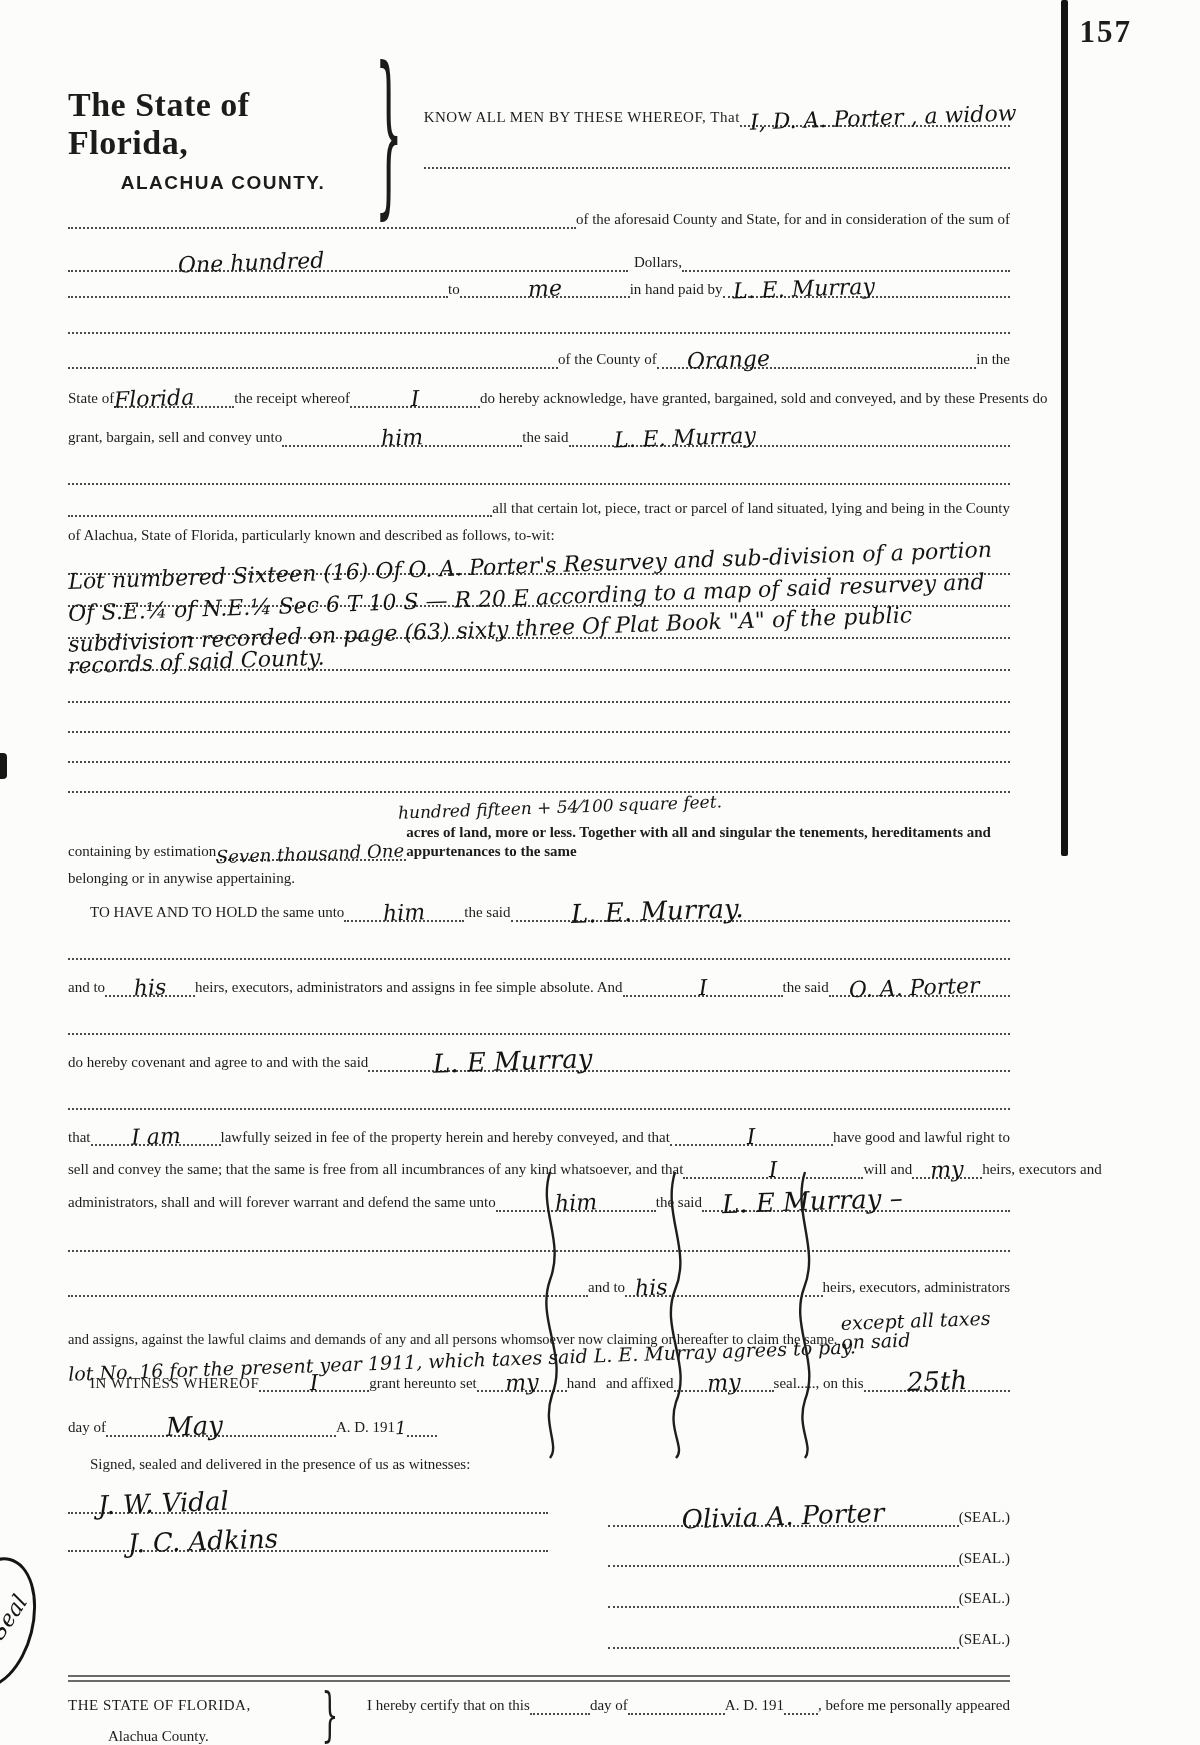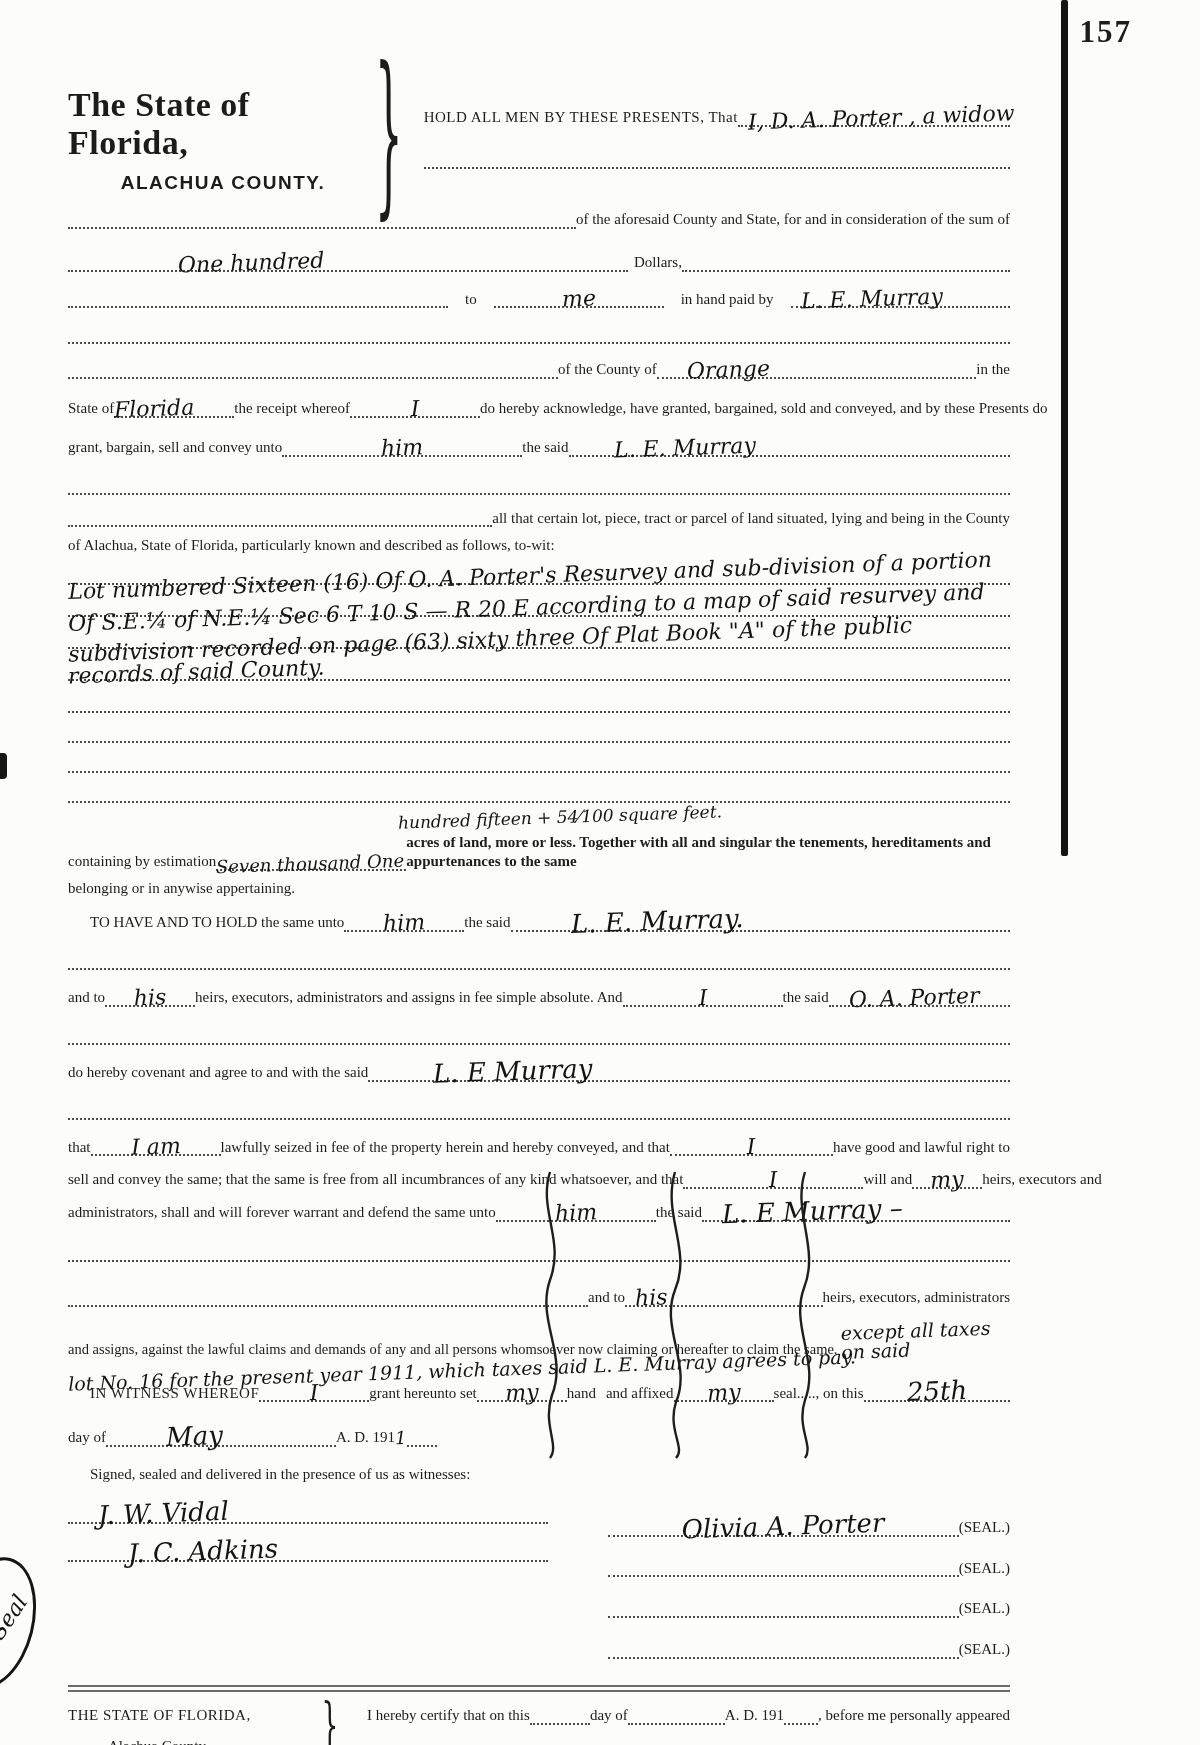--- a/index.html
+++ b/index.html
@@ -49,21 +49,21 @@
   <div class="content">
 
     <div class="row" style="margin-top:86px;align-items:flex-start;">
       <div style="width:310px;">
         <div class="masthead-title">The State of Florida,</div>
         <div class="masthead-county">ALACHUA COUNTY.</div>
       </div>
       <div class="brace" style="font-size:34px;transform:scale(1.3,5.2);margin:28px 24px 0 0;">}</div>
       <div style="flex:1;">
         <div class="row" style="margin-top:22px;">
-          <span class="p caps">HOLD ALL MEN BY THESE PRESENTS, That</span>
+          <span class="p caps">KNOW ALL MEN BY THESE WHEREOF, That</span>
           <span class="blank" style="flex:1;">
             <span class="hw med">I, D. A. Porter , a widow</span>
           </span>
         </div>
         <div class="row" style="margin-top:36px;">
             <span class="dots"></span>
           </div>
       </div>
     </div>
 
@@ -71,21 +71,21 @@
       <span class="dots"></span>
       <span class="p">of the aforesaid County and State, for and in consideration of the sum of</span>
     </div>
     <div class="row" style="margin-top:24px;">
       <span class="blank" style="flex:0 0 560px;">
         <span class="hw med" style="left:110px;">One hundred</span>
       </span>
       <span class="p" style="margin-left:6px;">Dollars,</span>
       <span class="dots"></span>
     </div>
-    <div class="row" style="margin-top:18px;gap:17px;">
+    <div class="row" style="margin-top:8px;">
       <span class="dots" style="flex:0 0 380px;"></span>
       <span class="p">to</span>
       <span class="blank" style="flex:0 0 170px;">
         <span class="hw med c">me</span>
       </span>
       <span class="p">in hand paid by</span>
       <span class="blank" style="flex:1;">
         <span class="hw med">L. E. Murray</span>
       </span>
     </div>

